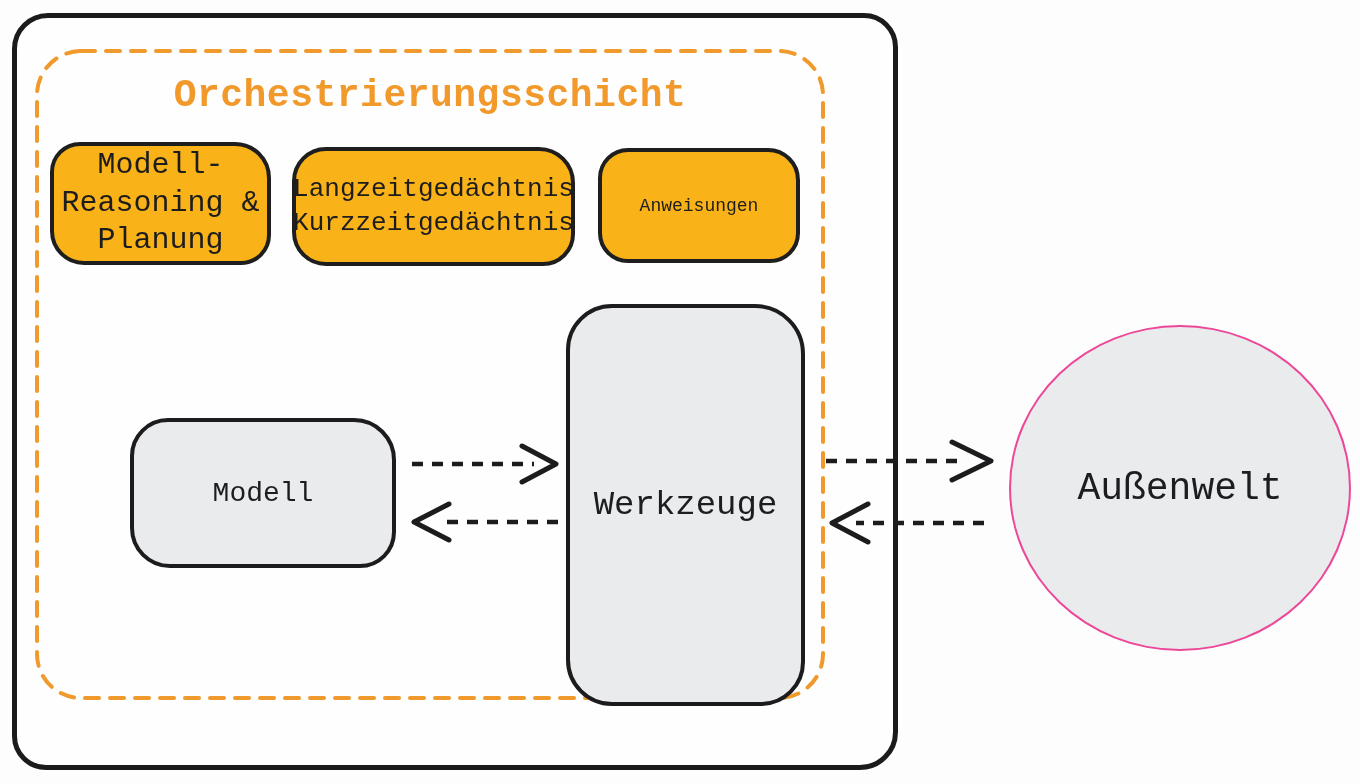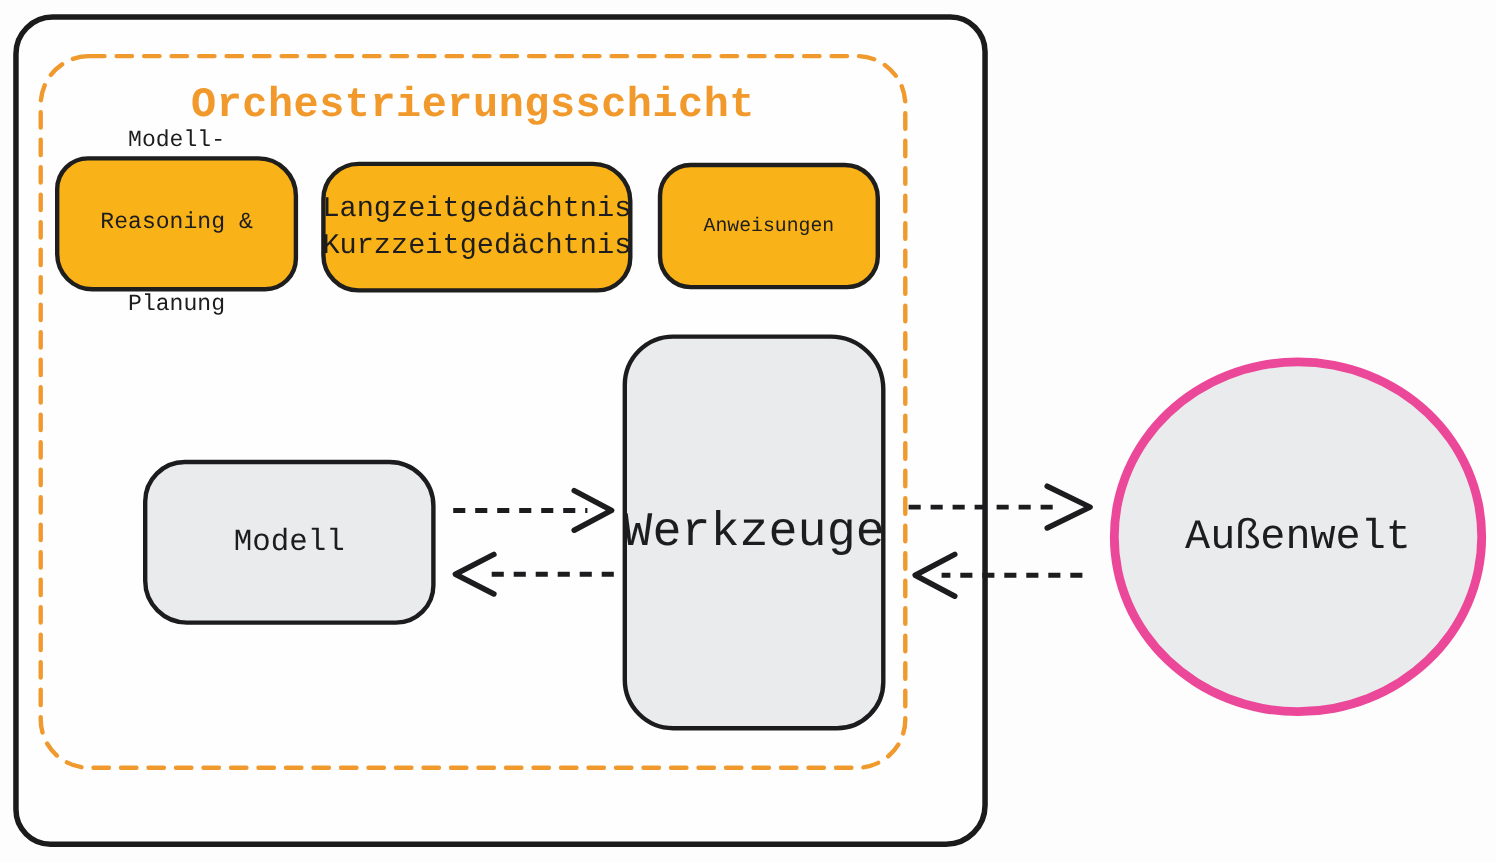--- a/index.html
+++ b/index.html
@@ -56,46 +56,46 @@
     font-weight: 500;
   }
   .gray-box {
     background: #e9ebed;
     border: 4px solid #1c1c1e;
     font-weight: 500;
   }
   .box-reasoning {
     left: 50px; top: 142px; width: 221px; height: 123px;
     border-radius: 30px 36px 30px 34px;
-    font-size: 21px; line-height: 1.26; gap: 48px;
+    font-size: 30px; line-height: 1.26;
   }
   .box-memory {
     left: 292px; top: 147px; width: 283px; height: 119px;
     border-radius: 34px 36px 32px 34px;
     font-size: 26px; line-height: 1.3;
   }
   .box-instructions {
     left: 598px; top: 148px; width: 202px; height: 115px;
     border-radius: 30px 32px 30px 30px;
     font-size: 18px;
   }
   .box-model {
     left: 130px; top: 418px; width: 266px; height: 150px;
     border-radius: 38px 42px 36px 40px;
     font-size: 28px;
   }
   .box-tools {
-    left: 566px; top: 304px; width: 239px; height: 360px;
+    left: 566px; top: 304px; width: 239px; height: 402px;
     border-radius: 46px 50px 44px 46px;
-    font-size: 44px;
+    font-size: 34px;
   }
   .circle-world {
     left: 1009px; top: 325px; width: 342px; height: 326px;
     background: #e9ebed;
-    border: 8px solid #ec4899;
+    border: 2px solid #ec4899;
     border-radius: 50%;
     font-size: 38px;
     font-weight: 500;
   }
   .line { display: block; }
 </style>
 </head>
 <body>
 
 <div class="canvas">

